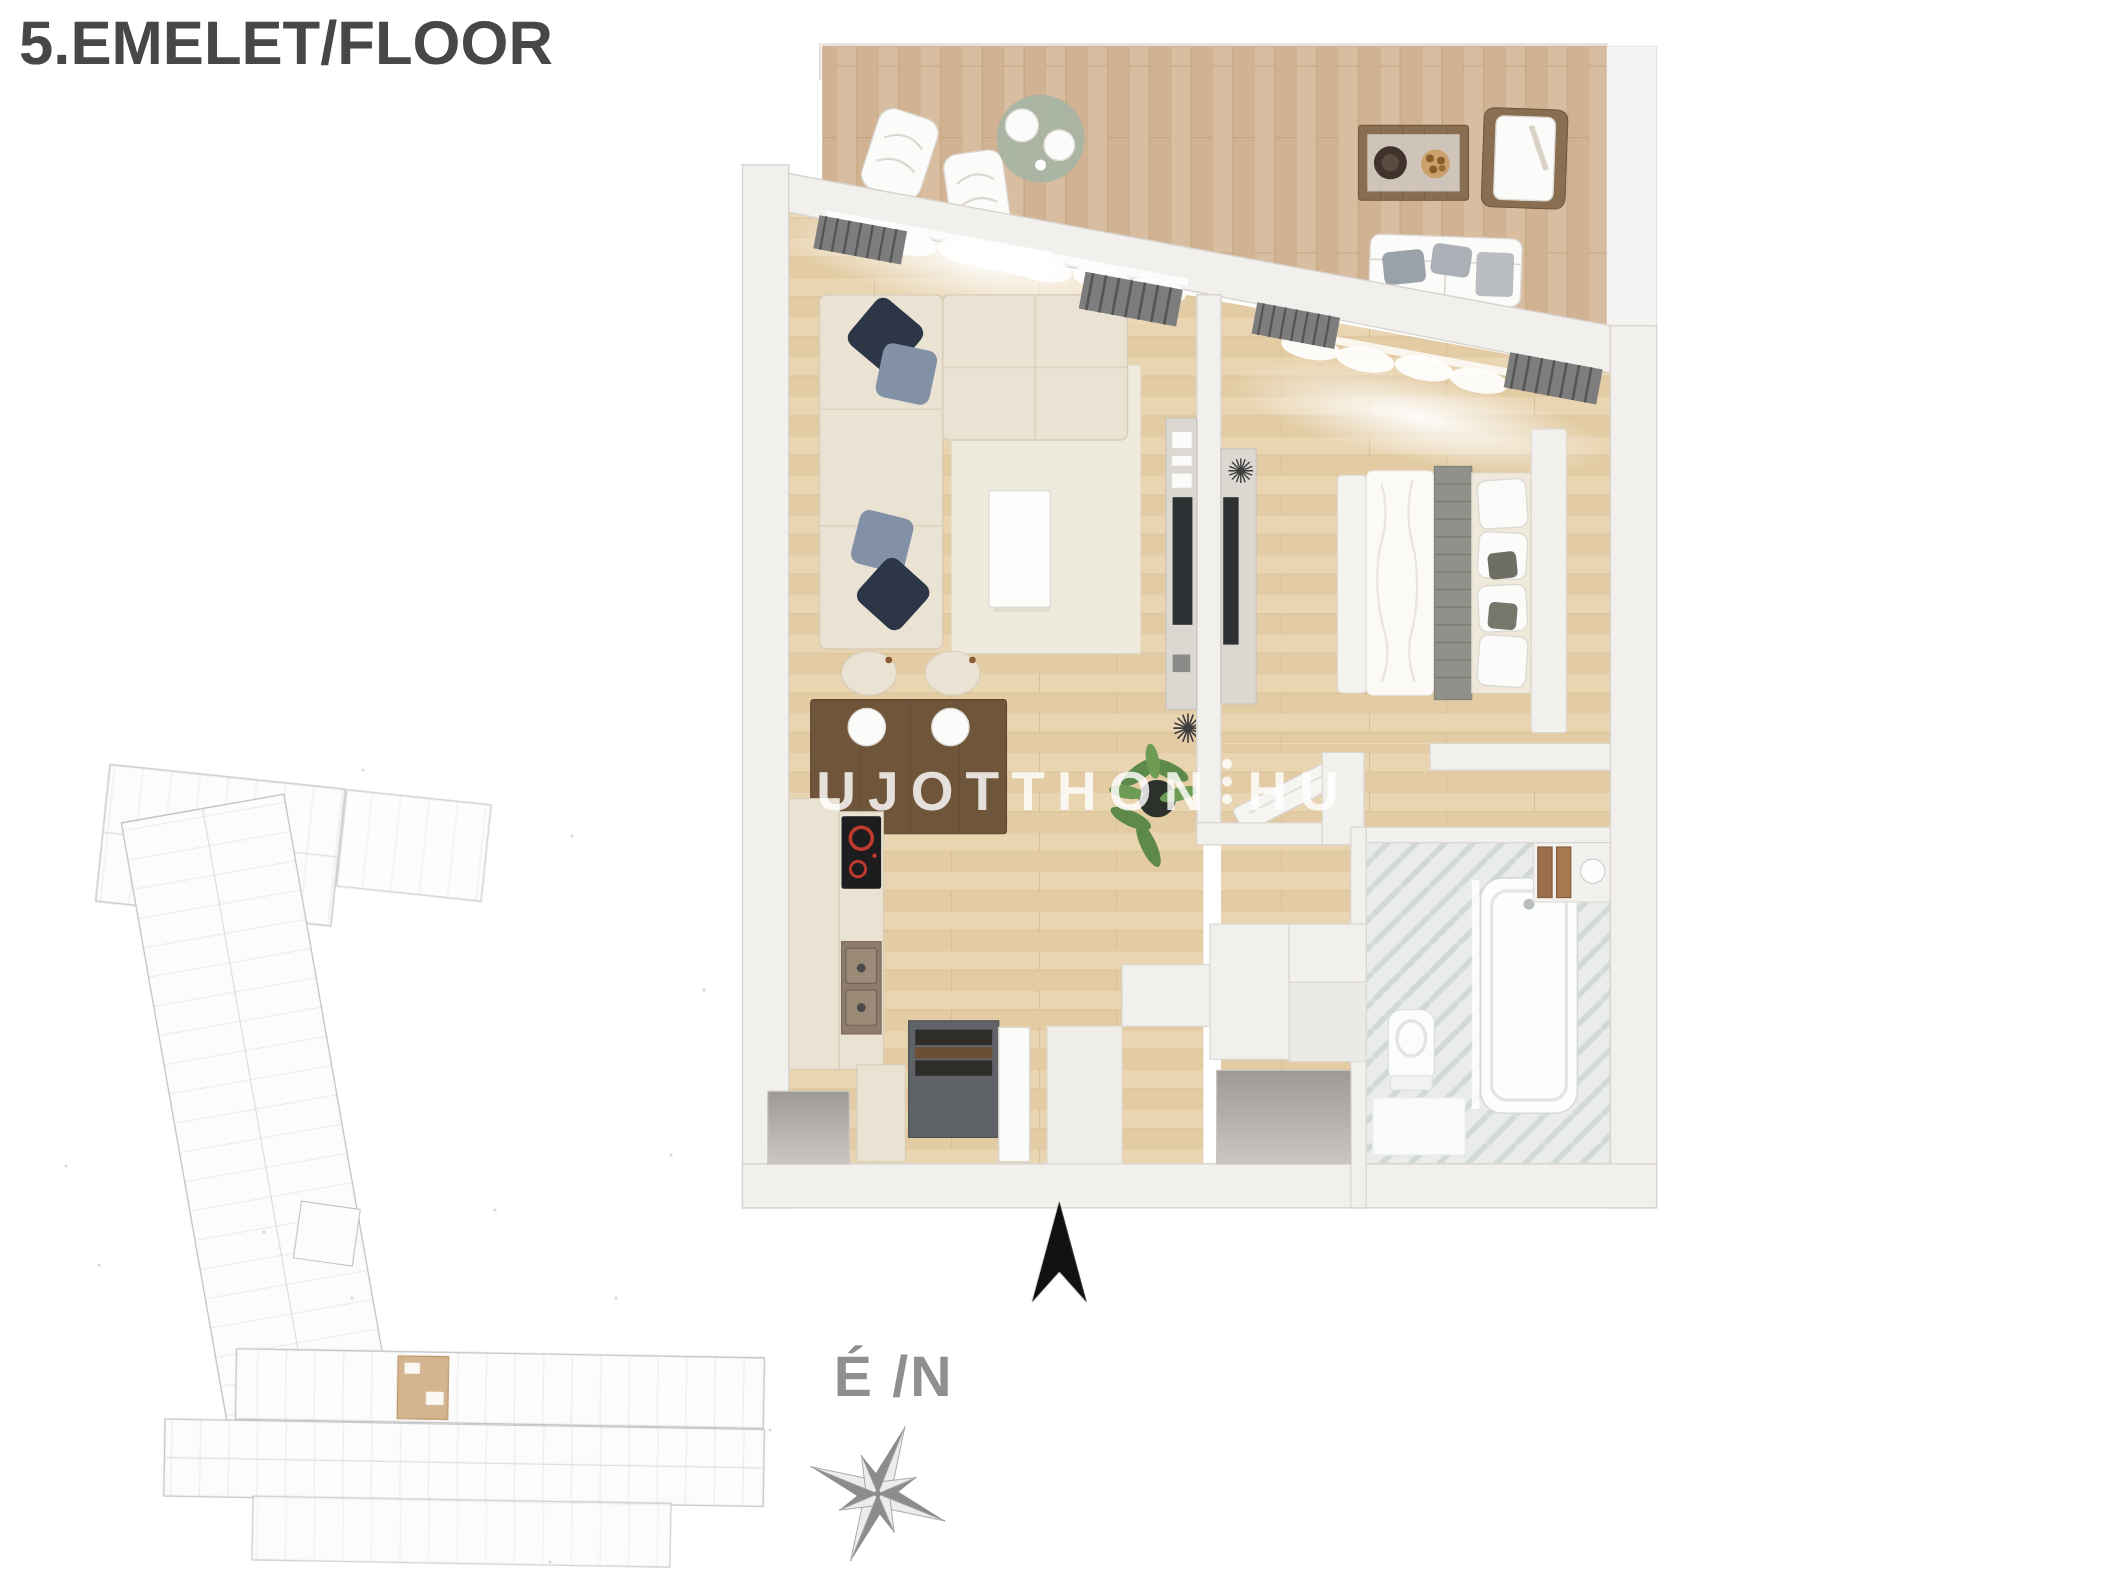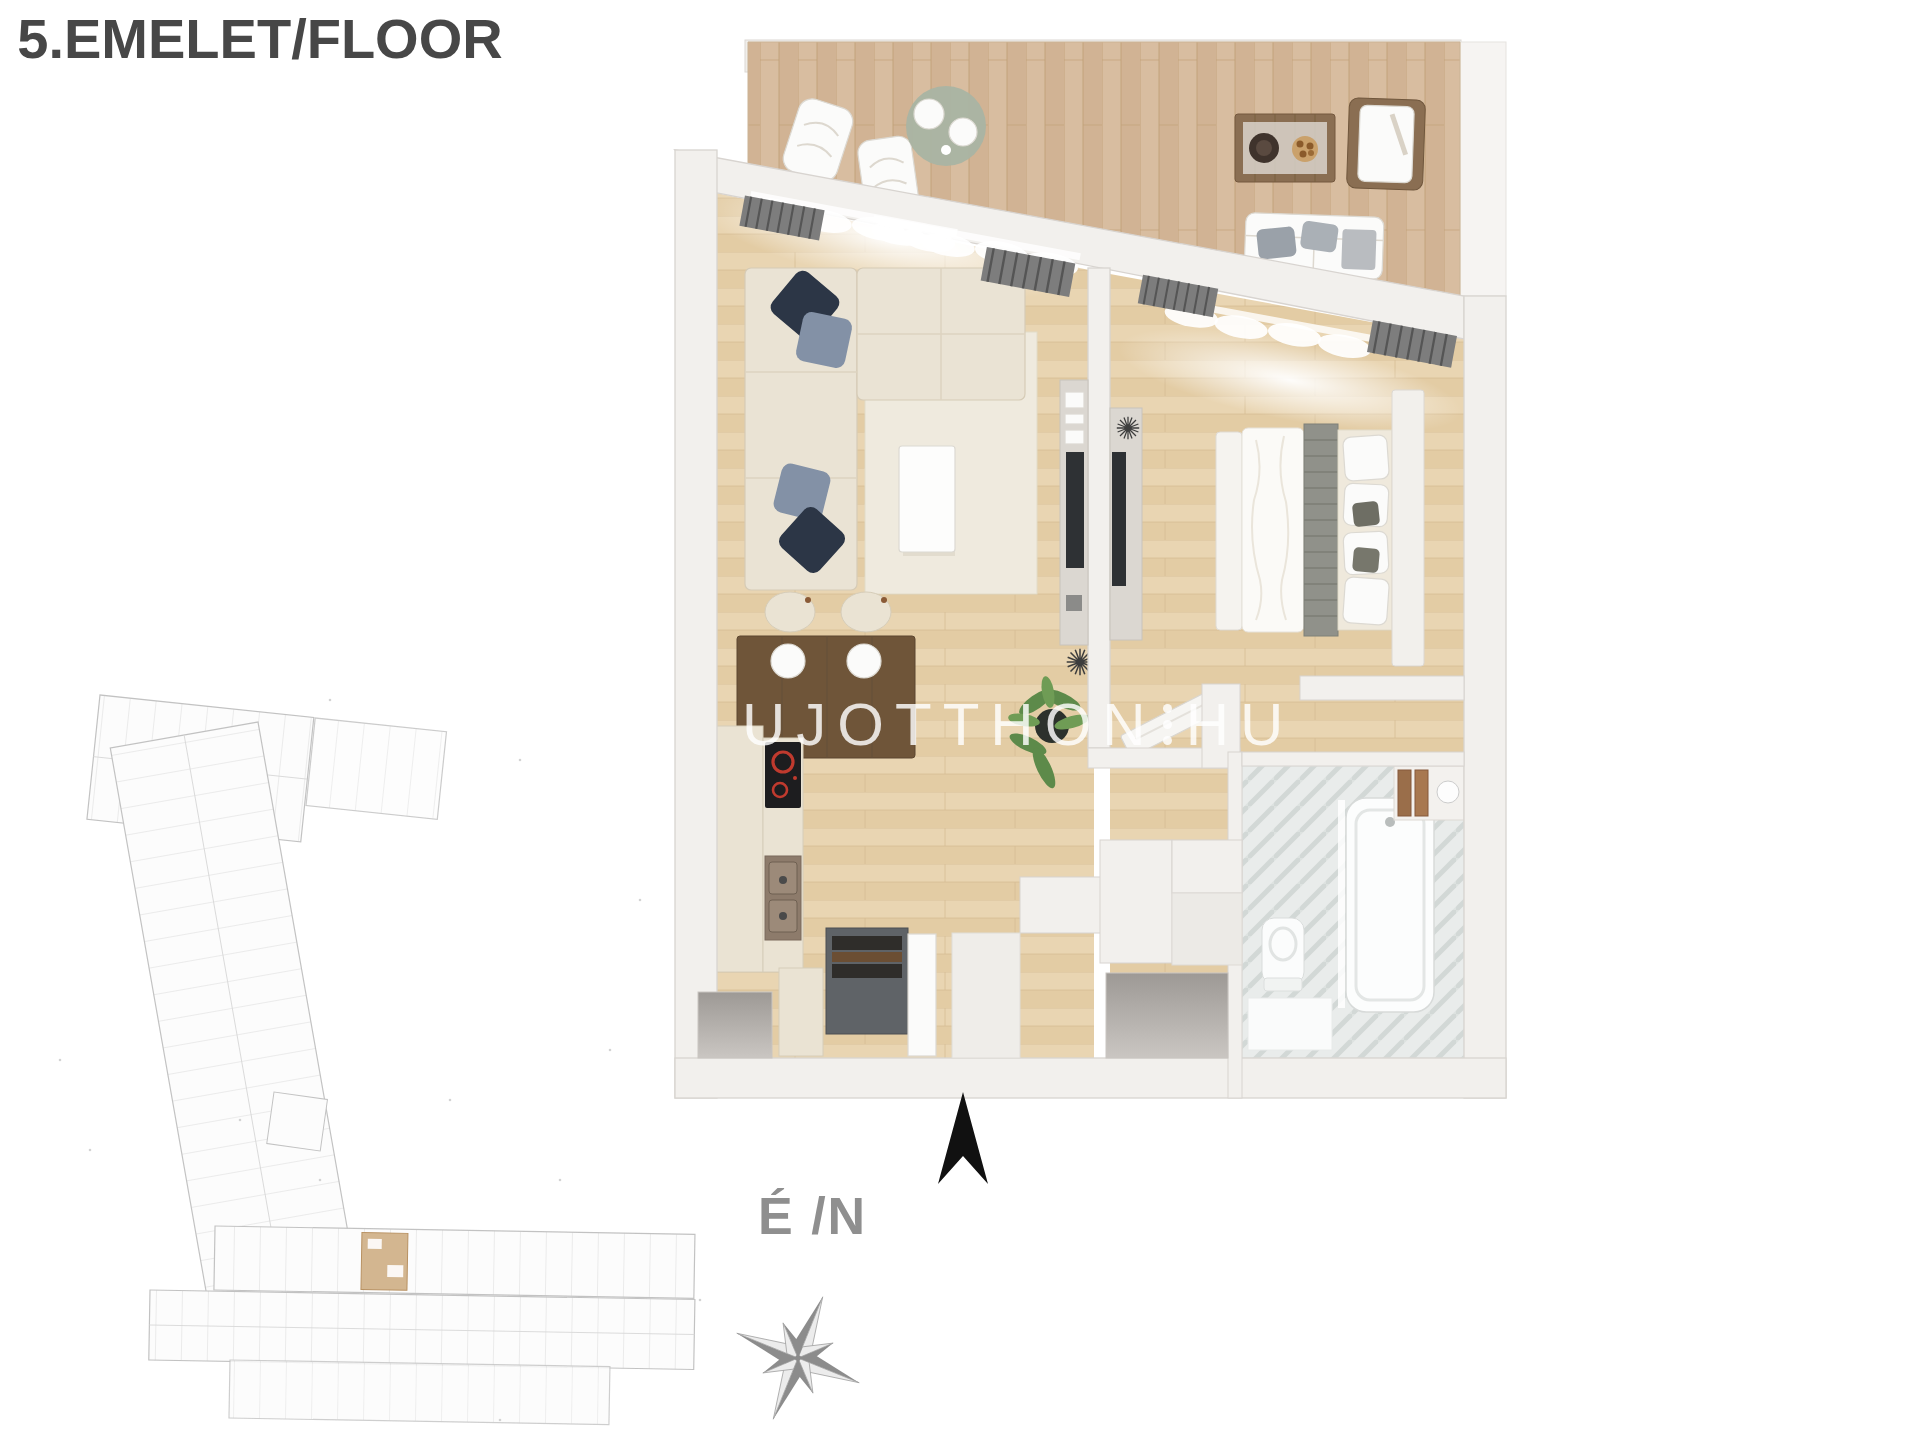--- a/index.html
+++ b/index.html
@@ -16,25 +16,25 @@
     --c-site-line:#bcbcbc; --c-site-line-light:#d4d4d4; --c-site-fill:#fcfcfc; --c-site-highlight:#cfae84;
     --c-watermark:rgba(255,255,255,0.82);
   }
   html,body{margin:0;padding:0;background:#ffffff;}
   #stage{position:relative;width:1552px;height:1440px;background:#ffffff;overflow:hidden;
          font-family:"Liberation Sans", sans-serif;}
   #plan-svg{position:absolute;left:0;top:0;}
   .titleblock{position:absolute;left:4px;top:10px;width:512px;text-align:center;color:var(--c-title-text);z-index:5;}
   .title{font-size:56px;font-weight:bold;letter-spacing:0px;line-height:1.02;}
   .unit{font-size:42px;font-weight:bold;letter-spacing:1px;line-height:1.05;}
-  .watermark{position:absolute;left:742px;top:690px;display:flex;align-items:center;z-index:6;
-    color:var(--c-watermark);font-size:60px;font-weight:400;letter-spacing:11px;}
+  .watermark{position:absolute;left:742px;top:690px;display:flex;align-items:flex-start;z-index:6;
+    color:var(--c-watermark);font-size:50px;font-weight:700;letter-spacing:11px;}
   .wdots{display:flex;flex-direction:column;gap:7px;margin:0 14px 0 6px;}
   .wdot{width:9px;height:9px;border-radius:50%;background:var(--c-watermark);}
-  .compass-label{position:absolute;left:758px;top:1186px;z-index:5;color:var(--c-compass-text);
+  .compass-label{position:absolute;left:758px;top:1222px;z-index:5;color:var(--c-compass-text);
     font-size:52px;font-weight:bold;letter-spacing:2px;text-align:center;}
   
   .wall{fill:var(--c-wall);stroke:var(--c-wall-line);stroke-width:1.3;}
   .wallq{fill:var(--c-wall);stroke:var(--c-wall-line);stroke-width:1;}
   .vol-light{fill:#eceae6;stroke:#dedad5;stroke-width:1;}
   .floorw{fill:url(#woodH);}
   .terrw{fill:url(#woodV);stroke:#cbb394;stroke-width:1;}
   .tile{fill:url(#herr);stroke:#dfe3e2;stroke-width:1;}
   .rug{fill:var(--c-rug);stroke:#e2dcc8;stroke-width:1;}
   .sofa{fill:var(--c-sofa);stroke:var(--c-sofa-line);stroke-width:1.2;}

